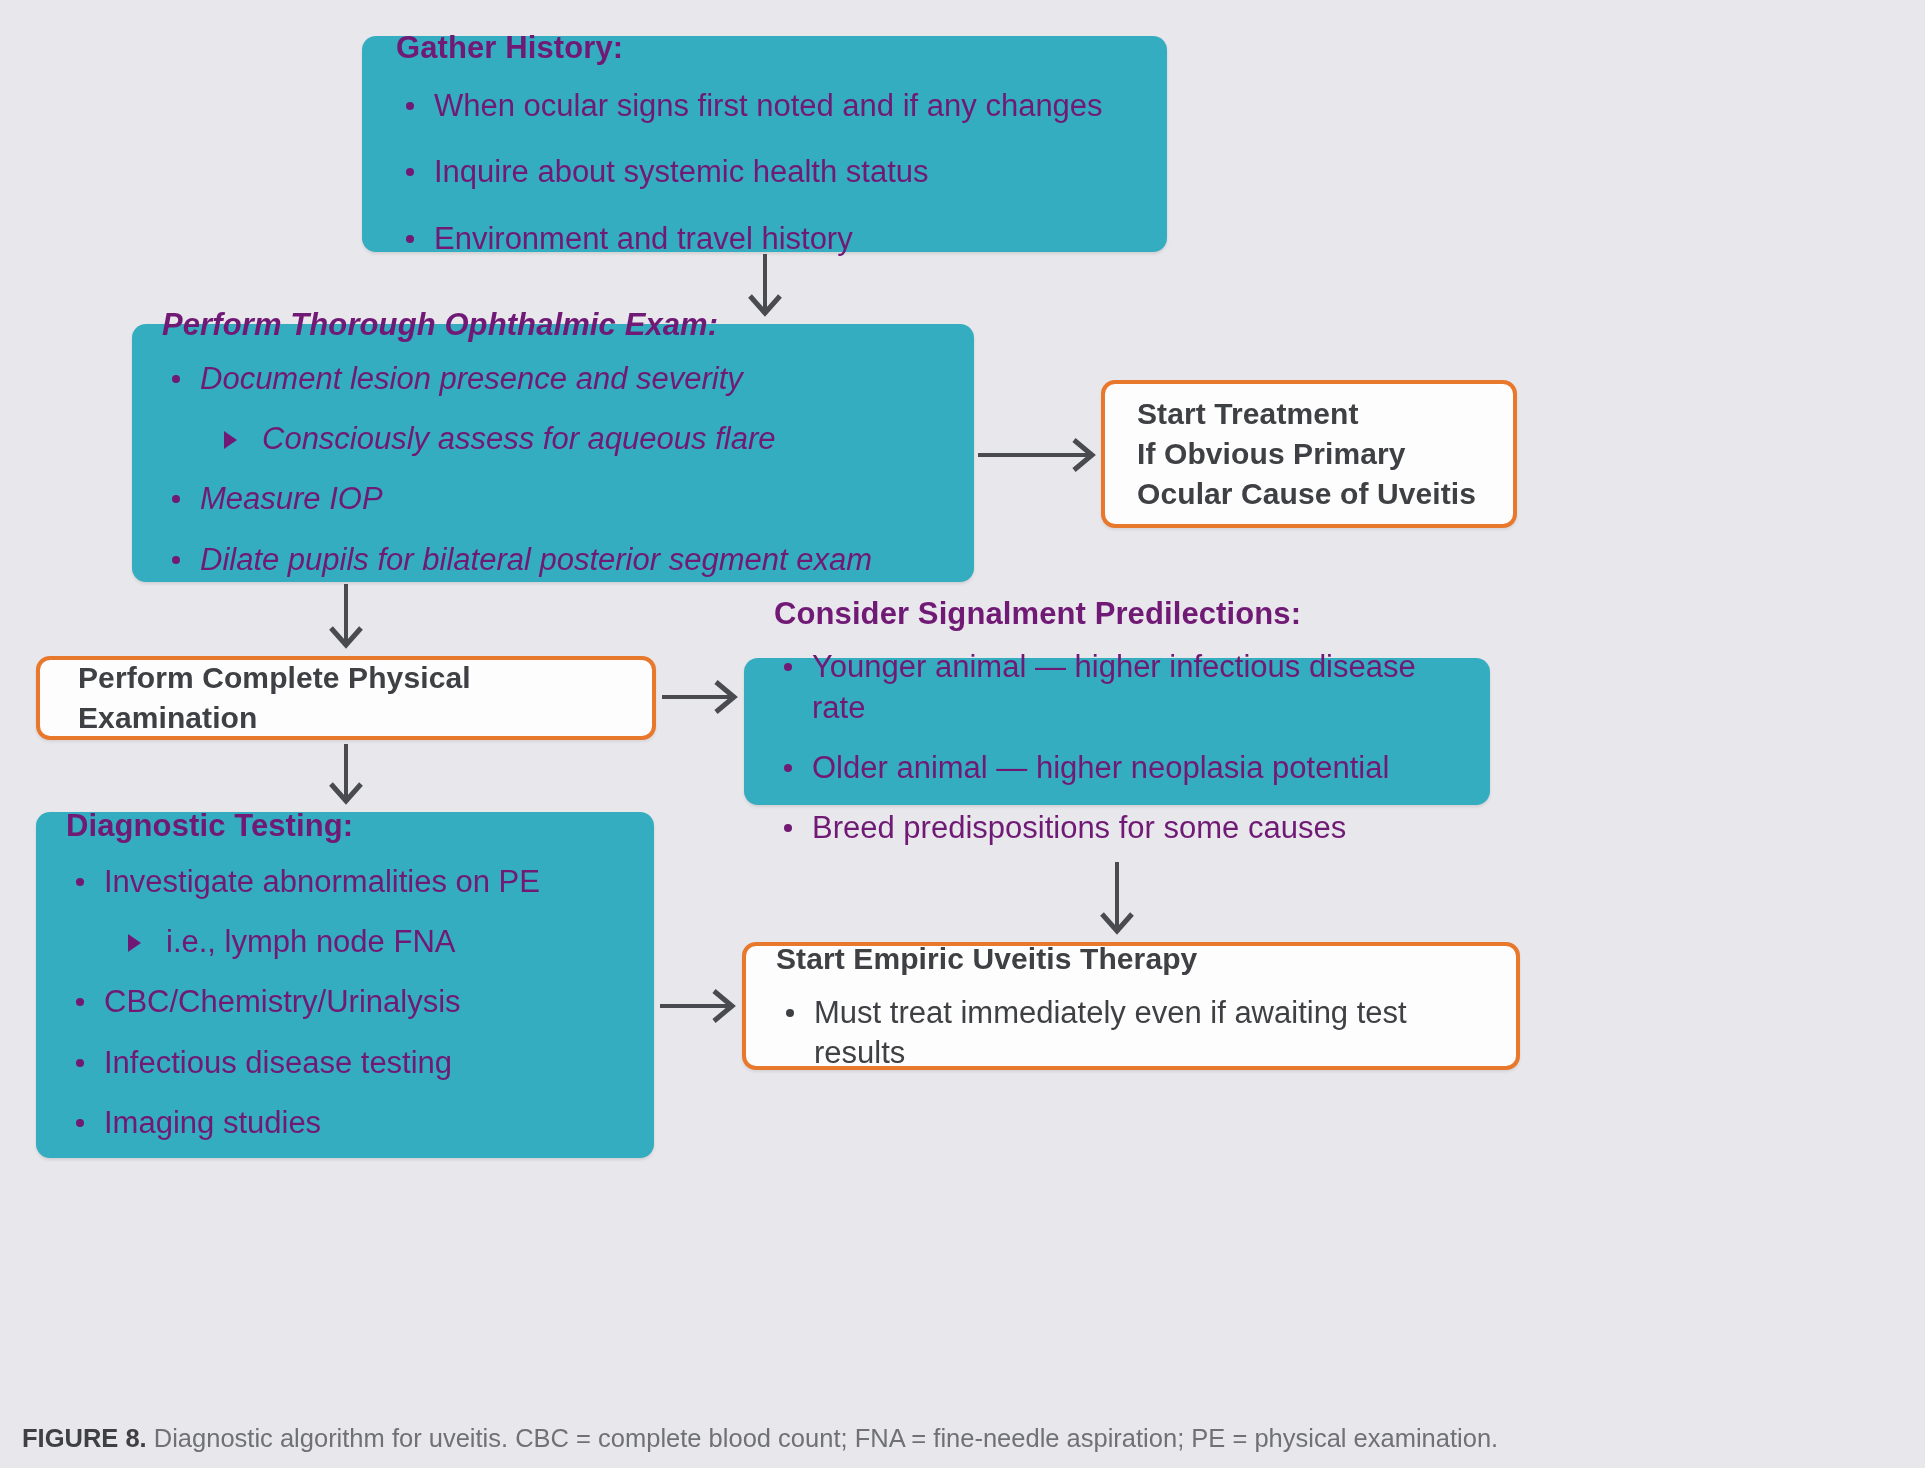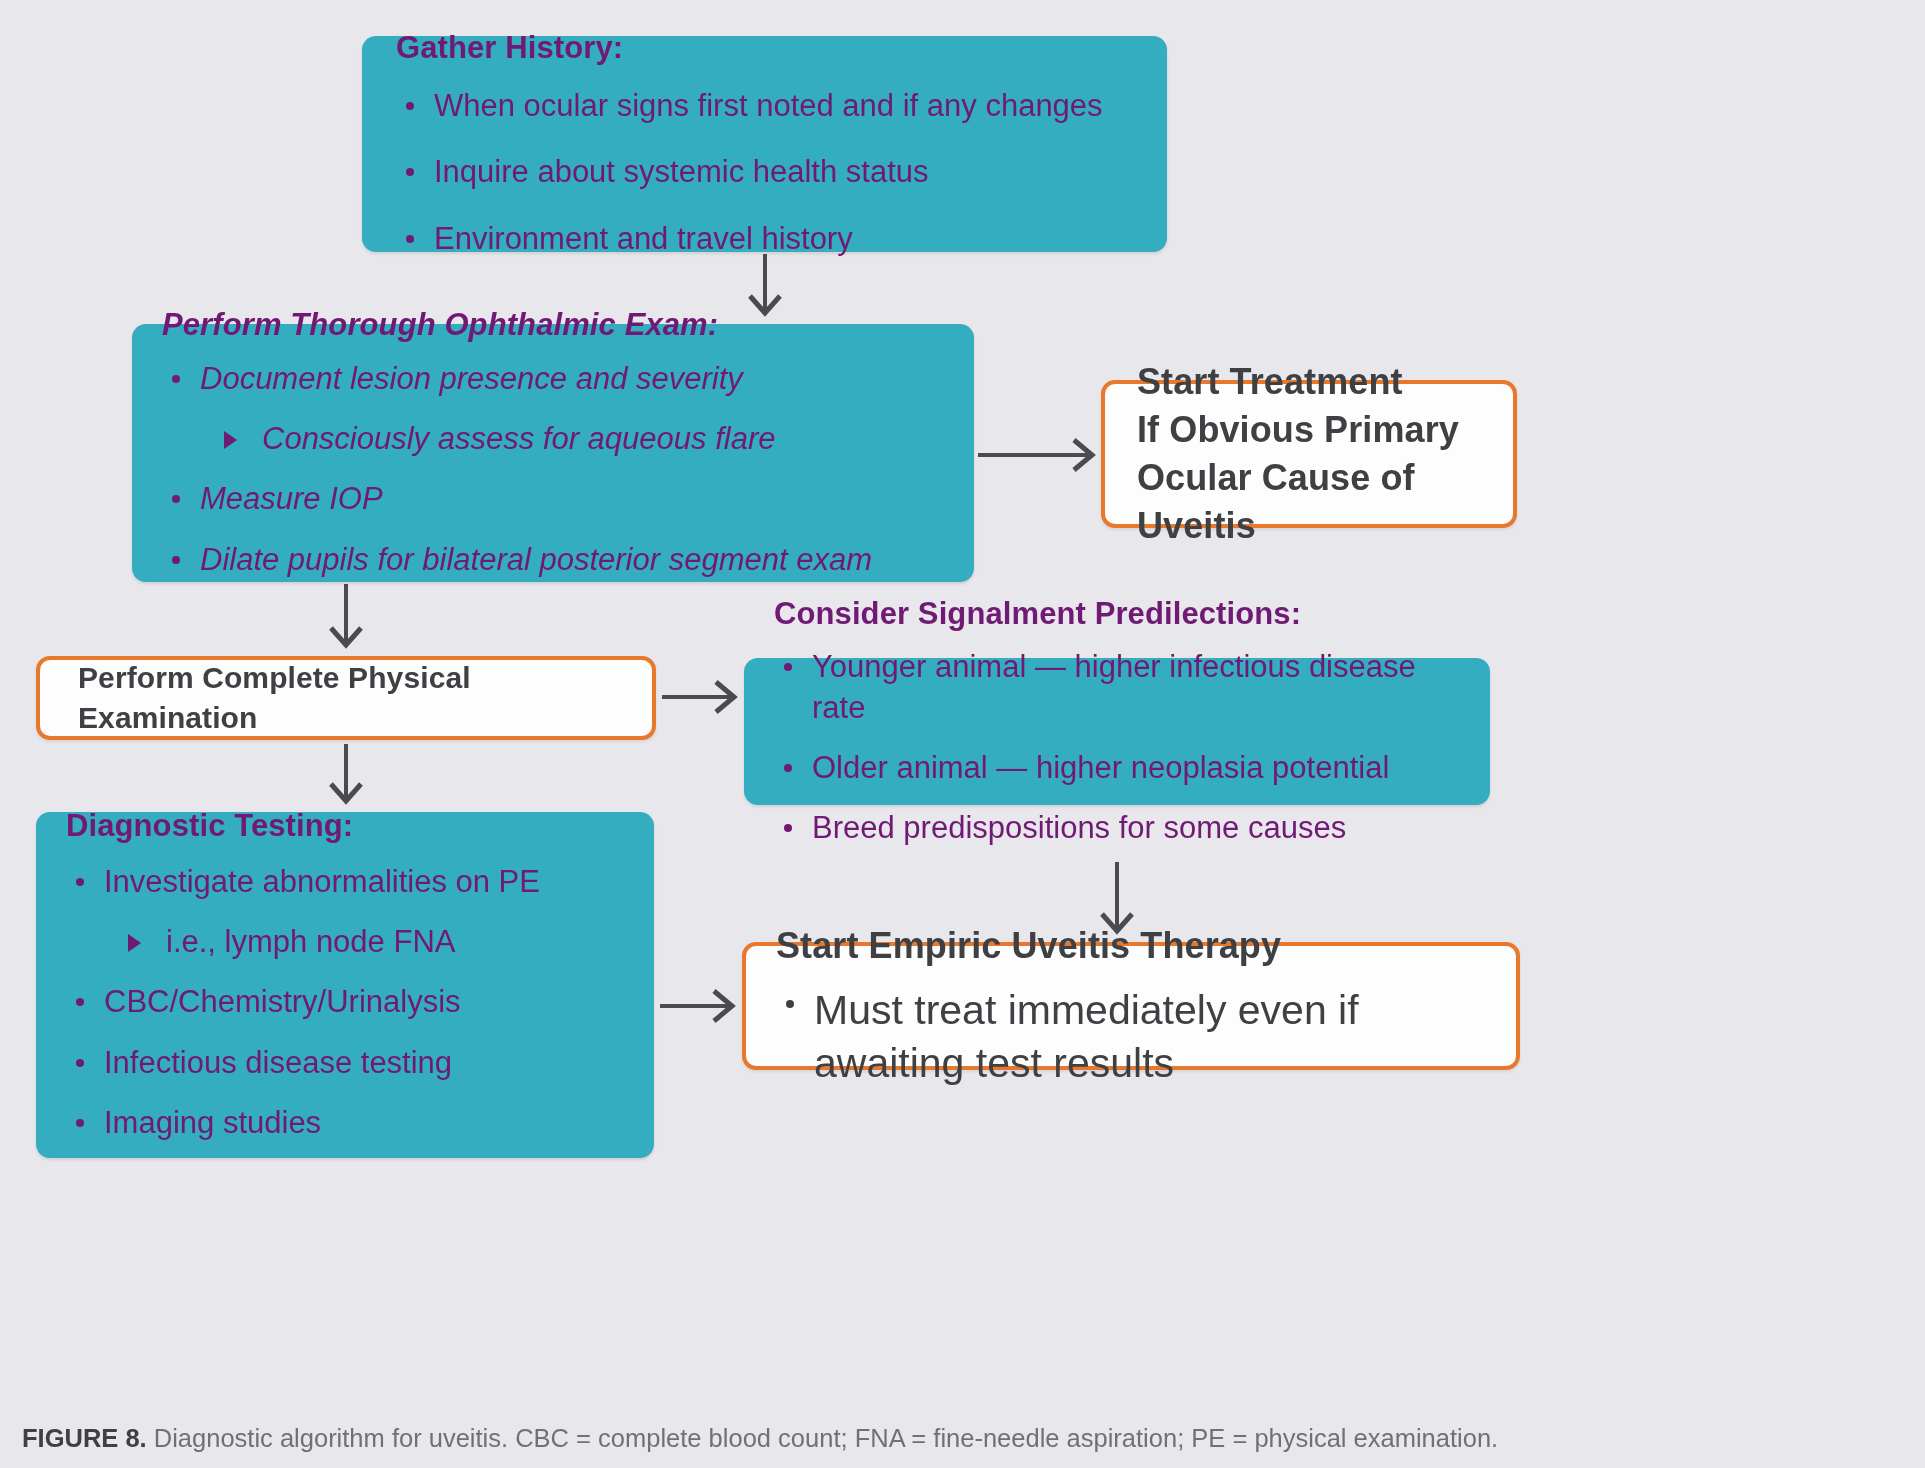--- a/index.html
+++ b/index.html
@@ -49,21 +49,21 @@
     letter-spacing: 0.1px;
   }
 
   .teal .node-title {
     font-size: 31px;
     line-height: 1.25;
     margin-bottom: 16px;
   }
 
   .outlined .node-title {
-    font-size: 36px;
+    font-size: 30px;
     line-height: 1.33;
   }
 
   ul.bullets {
     list-style: none;
     margin: 0;
     padding: 0;
   }
 
   ul.bullets > li {
@@ -116,21 +116,21 @@
   #n-signalment .node-title { margin-bottom: 14px; }
   #n-diagnostic .node-title { margin-bottom: 16px; }
   #n-empiric .node-title { margin-bottom: 14px; }
 
   #n-ophthalmic ul.bullets > li,
   #n-diagnostic ul.bullets > li { margin-bottom: 20px; }
   #n-signalment ul.bullets > li { margin-bottom: 20px; }
 
   #n-physical .node-title { font-size: 30px; margin-bottom: 0; }
 
-  #n-empiric ul.bullets > li { font-size: 41px; color: #3f4044; }
+  #n-empiric ul.bullets > li { font-size: 31px; color: #3f4044; }
   #n-empiric ul.bullets > li.lv1::before { background: #3f4044; }
 
   
   #arrows {
     position: absolute;
     left: 0; top: 0;
     width: 1925px; height: 1468px;
     pointer-events: none;
   }
 

